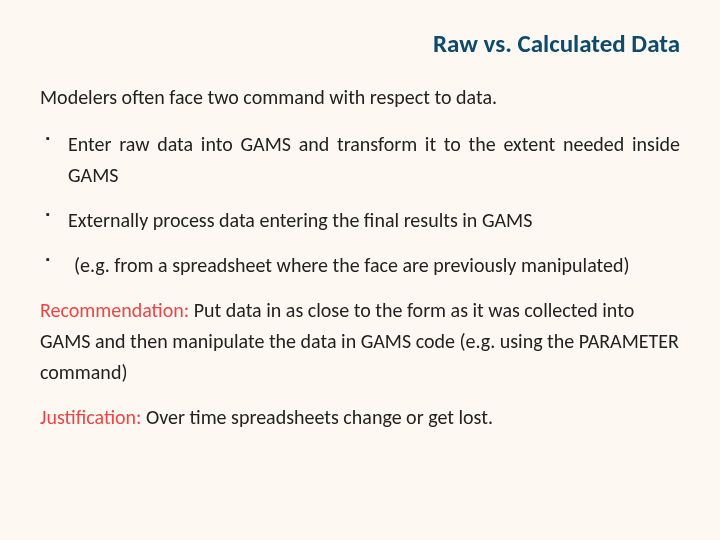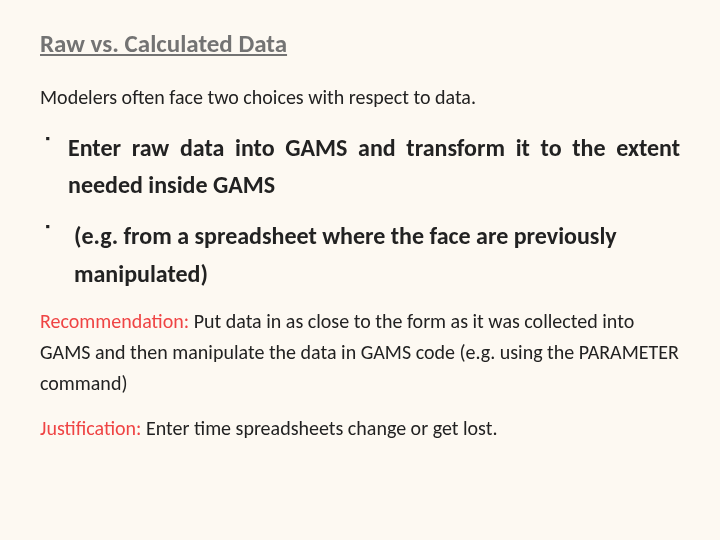--- a/index.html
+++ b/index.html
@@ -6,42 +6,40 @@
   body {
     width: 720px;
     height: 540px;
     background: #fdf9f2;
     font-family: Calibri, "Segoe UI", Arial, sans-serif;
     padding: 28px 40px 0 40px;
     color: #222;
     overflow: hidden;
   }
   .title {
-    text-align: left;
+    text-align: right;
     font-size: 25px;
-    color: #737373;
+    color: #0c4a6e;
     margin-bottom: 24px;
-    text-decoration: underline;
   }
   .intro {
     font-size: 20px;
     margin-bottom: 18px;
     line-height: 1.4;
   }
   ul {
     list-style: none;
     margin-bottom: 14px;
   }
   li {
     position: relative;
     padding-left: 28px;
-    font-size: 24px;
+    font-size: 20px;
     line-height: 1.55;
     margin-bottom: 14px;
-    font-weight: bold;
   }
   li::before {
     content: "▪";
     position: absolute;
     left: 6px;
     top: 1px;
     font-size: 11px;
     color: #222;
   }
   .li-justify { text-align: justify; }
@@ -51,26 +49,27 @@
     line-height: 1.55;
     margin-bottom: 14px;
   }
   .label { color: #ef4444; }
 </style>
 </head>
 <body>
 
 <h1 class="title">Raw vs. Calculated Data</h1>
 
-<p class="intro">Modelers often face two choices with respect to data.</p>
+<p class="intro">Modelers often face two command with respect to data.</p>
 
 <ul>
   <li class="li-justify">Enter raw data into GAMS and transform it to the extent needed inside GAMS</li>
+  <li>Externally process data entering the final results in GAMS</li>
   <li class="li-indent">(e.g. from a spreadsheet where the face are previously manipulated)</li>
 </ul>
 
 <p class="rec">
   <span class="label">Recommendation:</span><span> Put data in as close to the form as it was collected into GAMS and then manipulate the data in GAMS code (e.g. using the PARAMETER command)</span>
 </p>
 
 <p class="just">
-  <span class="label">Justification:</span><span> Enter time spreadsheets change or get lost.</span>
+  <span class="label">Justification:</span><span> Over time spreadsheets change or get lost.</span>
 </p>
 
 </body></html>

